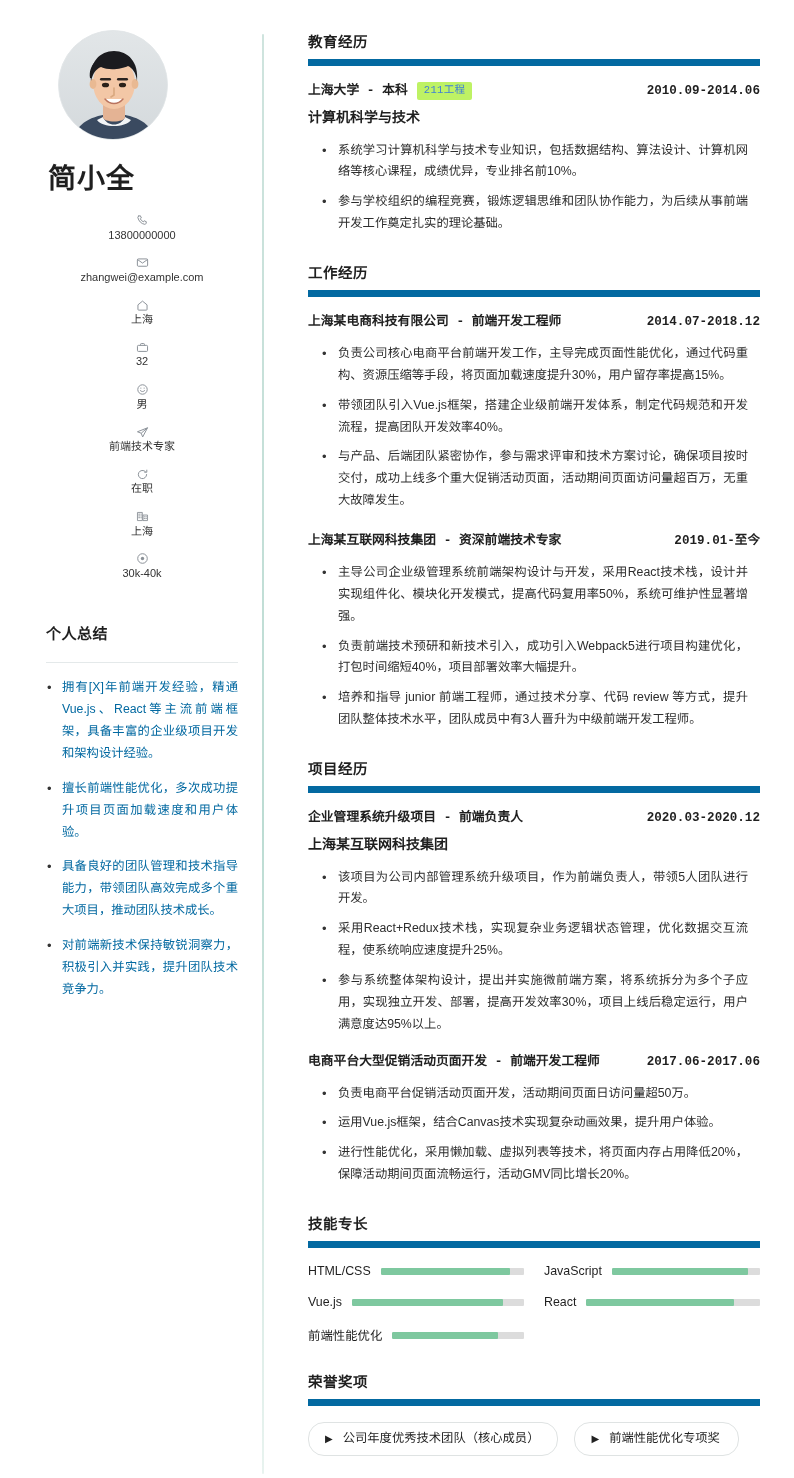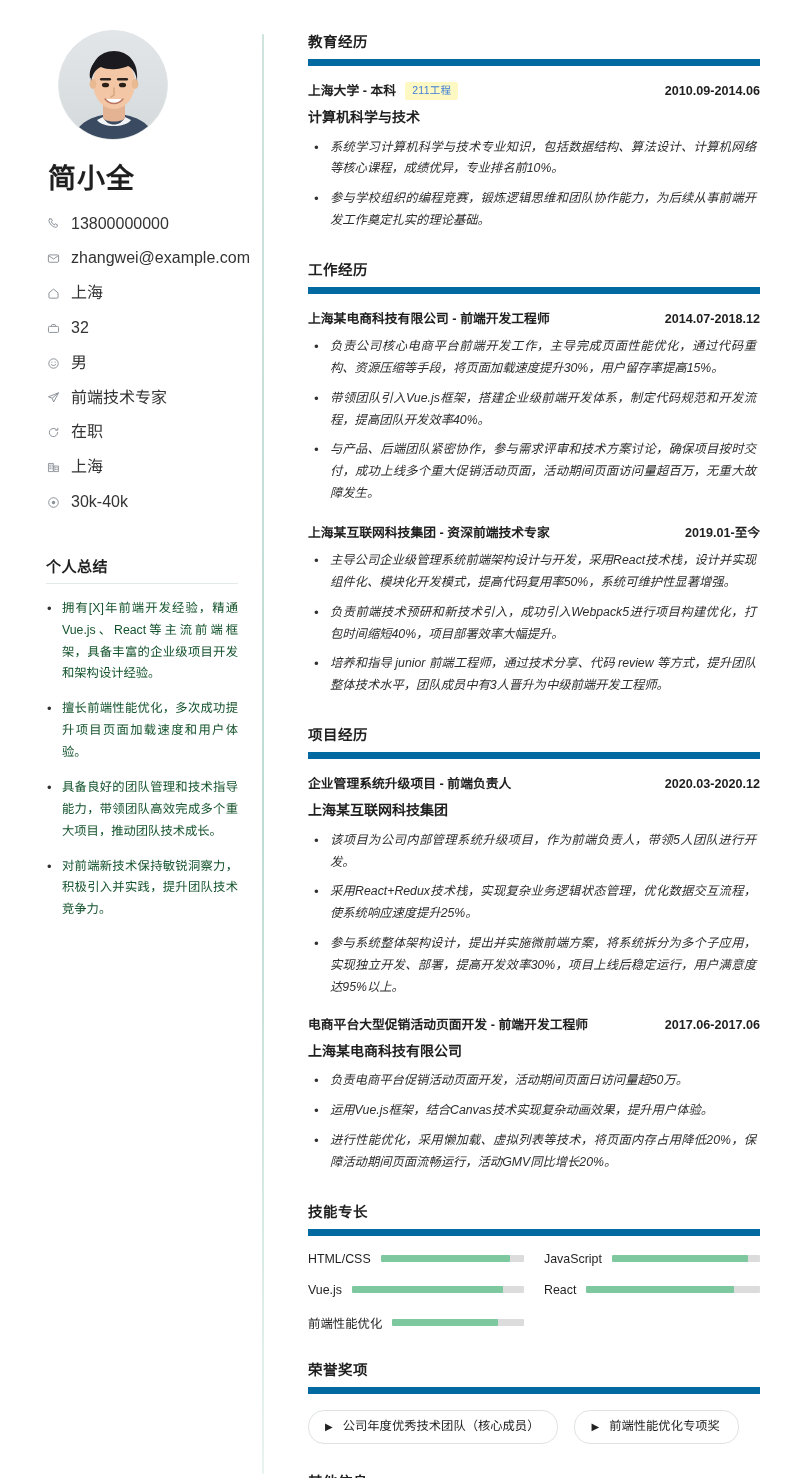--- a/index.html
+++ b/index.html
@@ -62,54 +62,54 @@
     letter-spacing: 1px;
     color: #1f1f1f;
     margin: 0 0 18px 2px;
     line-height: 1.2;
   }
 
   .contact-list { list-style: none; margin: 0; padding: 0; }
   .contact-item {
     display: flex;
     align-items: center;
-    gap: 11px;
     margin-bottom: 14px;
-    font-size: 16px;
+    font-size: 11px;
     color: #333;
     line-height: 1.3;
+    flex-direction: column;
   }
   .contact-icon {
     flex: 0 0 14px;
     width: 14px; height: 14px;
     display: inline-flex;
     align-items: center; justify-content: center;
     color: #8a9097;
   }
   .contact-icon svg { width: 13px; height: 13px; display: block; }
   .contact-text { white-space: nowrap; }
 
   .side-section { margin-top: 42px; }
   .side-heading {
     font-size: 15px;
     font-weight: bold;
     color: #1f1f1f;
-    padding-bottom: 7px;
+    padding-bottom: 19px;
     margin: 0 0 14px 0;
     border-bottom: 1px solid #e4e9ea;
     letter-spacing: 0.5px;
   }
   .summary-list { list-style: none; margin: 0; padding: 0; }
   .summary-list li {
     position: relative;
     padding-left: 16px;
     margin-bottom: 13px;
     font-size: 12.3px;
     line-height: 1.78;
-    color: #14532d;
+    color: #0369a1;
     text-align: justify;
   }
   .summary-list li::before {
     content: "•";
     position: absolute;
     left: 1px; top: -1px;
     font-size: 13px;
     color: #333;
   }
 
@@ -130,57 +130,58 @@
     letter-spacing: 0.5px;
   }
 
   .entry { margin-bottom: 17px; }
   .entry-head {
     display: flex;
     justify-content: space-between;
     align-items: baseline;
     gap: 10px;
     margin-bottom: 8px;
+    font-family: Liberation Mono, monospace;
   }
   .entry-title {
     font-size: 12.8px;
     font-weight: bold;
     color: #1f1f1f;
     display: flex;
     align-items: center;
     gap: 9px;
     flex-wrap: wrap;
     line-height: 1.4;
   }
   .tag {
     display: inline-block;
     font-size: 10.5px;
     font-weight: normal;
     color: #3f7fd6;
-    background: #fef9c3;
+    background: #bef264;
     border-radius: 2px;
     padding: 2px 7px 3px 7px;
     line-height: 1.2;
     letter-spacing: 0.3px;
   }
   .entry-date {
     font-size: 12.6px;
     font-weight: bold;
     color: #1f1f1f;
     white-space: nowrap;
     flex: 0 0 auto;
   }
   .entry-sub {
     font-size: 14px;
     font-weight: bold;
     color: #1f1f1f;
     margin: 0 0 9px 0;
     line-height: 1.4;
   }
-  .bullets { list-style: none; margin: 4px; padding: 0; font-style: italic; }
+  .bullets { list-style: none; margin: 12px; padding: 0; }
   .bullets li {
     position: relative;
     padding-left: 18px;
     margin-bottom: 8px;
     font-size: 12.3px;
     line-height: 1.78;
     color: #2d2d2d;
     text-align: justify;
   }
   .bullets li::before {
@@ -454,21 +455,20 @@
           <li>采用React+Redux技术栈，实现复杂业务逻辑状态管理，优化数据交互流程，使系统响应速度提升25%。</li>
           <li>参与系统整体架构设计，提出并实施微前端方案，将系统拆分为多个子应用，实现独立开发、部署，提高开发效率30%，项目上线后稳定运行，用户满意度达95%以上。</li>
         </ul>
       </div>
 
       <div class="entry">
         <div class="entry-head">
           <div class="entry-title">电商平台大型促销活动页面开发 - 前端开发工程师</div>
           <div class="entry-date">2017.06-2017.06</div>
         </div>
-        <div class="entry-sub">上海某电商科技有限公司</div>
         <ul class="bullets">
           <li>负责电商平台促销活动页面开发，活动期间页面日访问量超50万。</li>
           <li>运用Vue.js框架，结合Canvas技术实现复杂动画效果，提升用户体验。</li>
           <li>进行性能优化，采用懒加载、虚拟列表等技术，将页面内存占用降低20%，保障活动期间页面流畅运行，活动GMV同比增长20%。</li>
         </ul>
       </div>
     </section>
 
     <section class="section">
       <h2 class="section-heading">技能专长</h2>

